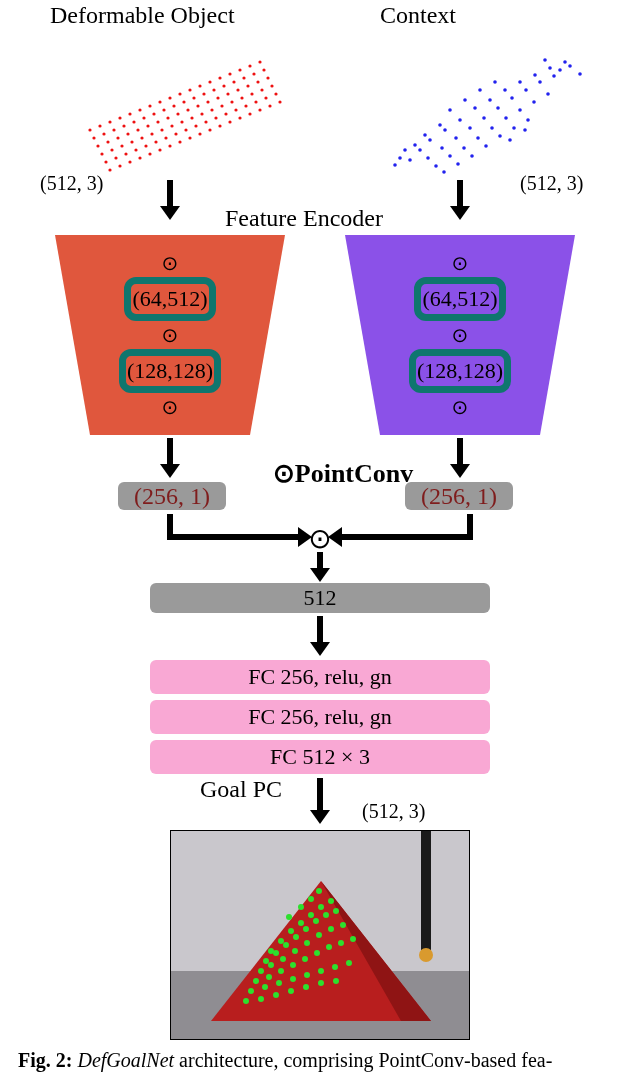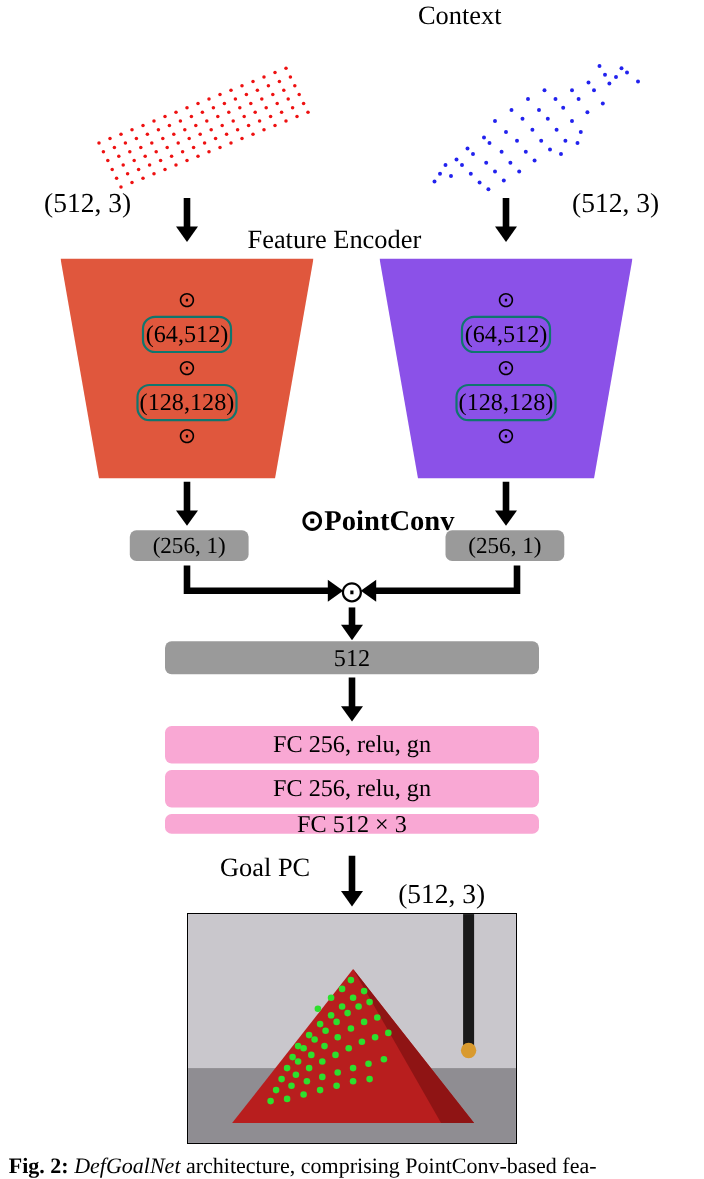--- a/index.html
+++ b/index.html
@@ -16,56 +16,56 @@
     height: 1072px;
   }
   .label {
     position: absolute;
     font-size: 24px;
     color: #000;
     white-space: nowrap;
   }
   .dim-label {
     position: absolute;
-    font-size: 25px;
+    font-size: 20px;
     text-align: center;
   }
   .trapezoid {
     position: absolute;
     width: 230px;
     height: 200px;
   }
   .trapezoid svg { display:block; }
   .enc-inner {
     position:absolute;
     left:0; top:0; width:100%; height:100%;
     display:flex;
     flex-direction:column;
     align-items:center;
     justify-content:center;
     gap:4px;
     color:#000;
     font-size:22px;
   }
   .enc-box {
-    border:2px solid #0f766e;
+    border:7px solid #0f766e;
     border-radius:12px;
     padding:2px 1px;
     background:transparent;
   }
   .pc-symbol {
     font-size:20px;
     line-height:1;
   }
   .feat-box {
     position:absolute;
     background:#9a9a9a;
-    color:#000000;
+    color:#7f1d1d;
     border-radius:6px;
-    font-size:21px;
+    font-size:24px;
     display:flex;
     align-items:center;
     justify-content:center;
   }
   .concat-box {
     position:absolute;
     background:#9a9a9a;
     color:#000;
     border-radius:6px;
     font-size:22px;
@@ -89,40 +89,41 @@
     font-size:28px;
     width:28px; height:28px;
     display:flex; align-items:center; justify-content:center;
   }
   .caption {
     position:absolute;
     bottom:0;
     left:0;
     width:640px;
     font-size:20px;
-    padding:0 8px;
+    padding:0 18px;
     box-sizing:border-box;
   }
   .caption b { font-weight:700; }
   .caption i { font-style:italic; }
   .goal-img {
     position:absolute;
     left:170px;
     top:830px;
     width:300px;
     height:210px;
     border:1px solid #000;
     box-sizing:border-box;
   }
 </style>
 </head>
 <body>
 
 <div class="page">
 
+  <div class="label" style="left:50px; top:2px;">Deformable Object</div>
   <div class="label" style="left:380px; top:2px;">Context</div>
 
   <svg class="arrow" style="left:50px; top:30px;" width="260" height="160">
     <g fill="#e11">
 
       <g>
         
         
       </g>
 
@@ -384,21 +385,21 @@
   <div class="concat-box" style="left:150px; top:583px; width:340px; height:30px;">512</div>
 
 
   <svg class="arrow" style="left:305px; top:614px;" width="30" height="44">
     <line x1="15" y1="2" x2="15" y2="30" stroke="#000" stroke-width="6"></line>
     <polygon points="15,42 5,28 25,28" fill="#000"></polygon>
   </svg>
 
   <div class="fc-box" style="left:150px; top:660px; width:340px; height:34px;">FC 256, relu, gn</div>
   <div class="fc-box" style="left:150px; top:700px; width:340px; height:34px;">FC 256, relu, gn</div>
-  <div class="fc-box" style="left:150px; top:740px; width:340px; height:18px;">FC 512 × 3</div>
+  <div class="fc-box" style="left:150px; top:740px; width:340px; height:34px;">FC 512 × 3</div>
 
   <svg class="arrow" style="left:305px; top:776px;" width="30" height="50">
     <line x1="15" y1="2" x2="15" y2="36" stroke="#000" stroke-width="6"></line>
     <polygon points="15,48 5,34 25,34" fill="#000"></polygon>
   </svg>
 
   <div class="label" style="left:200px; top:776px;">Goal PC</div>
   <div class="dim-label" style="left:362px; top:800px;">(512, 3)</div>
 
   <div class="goal-img">

